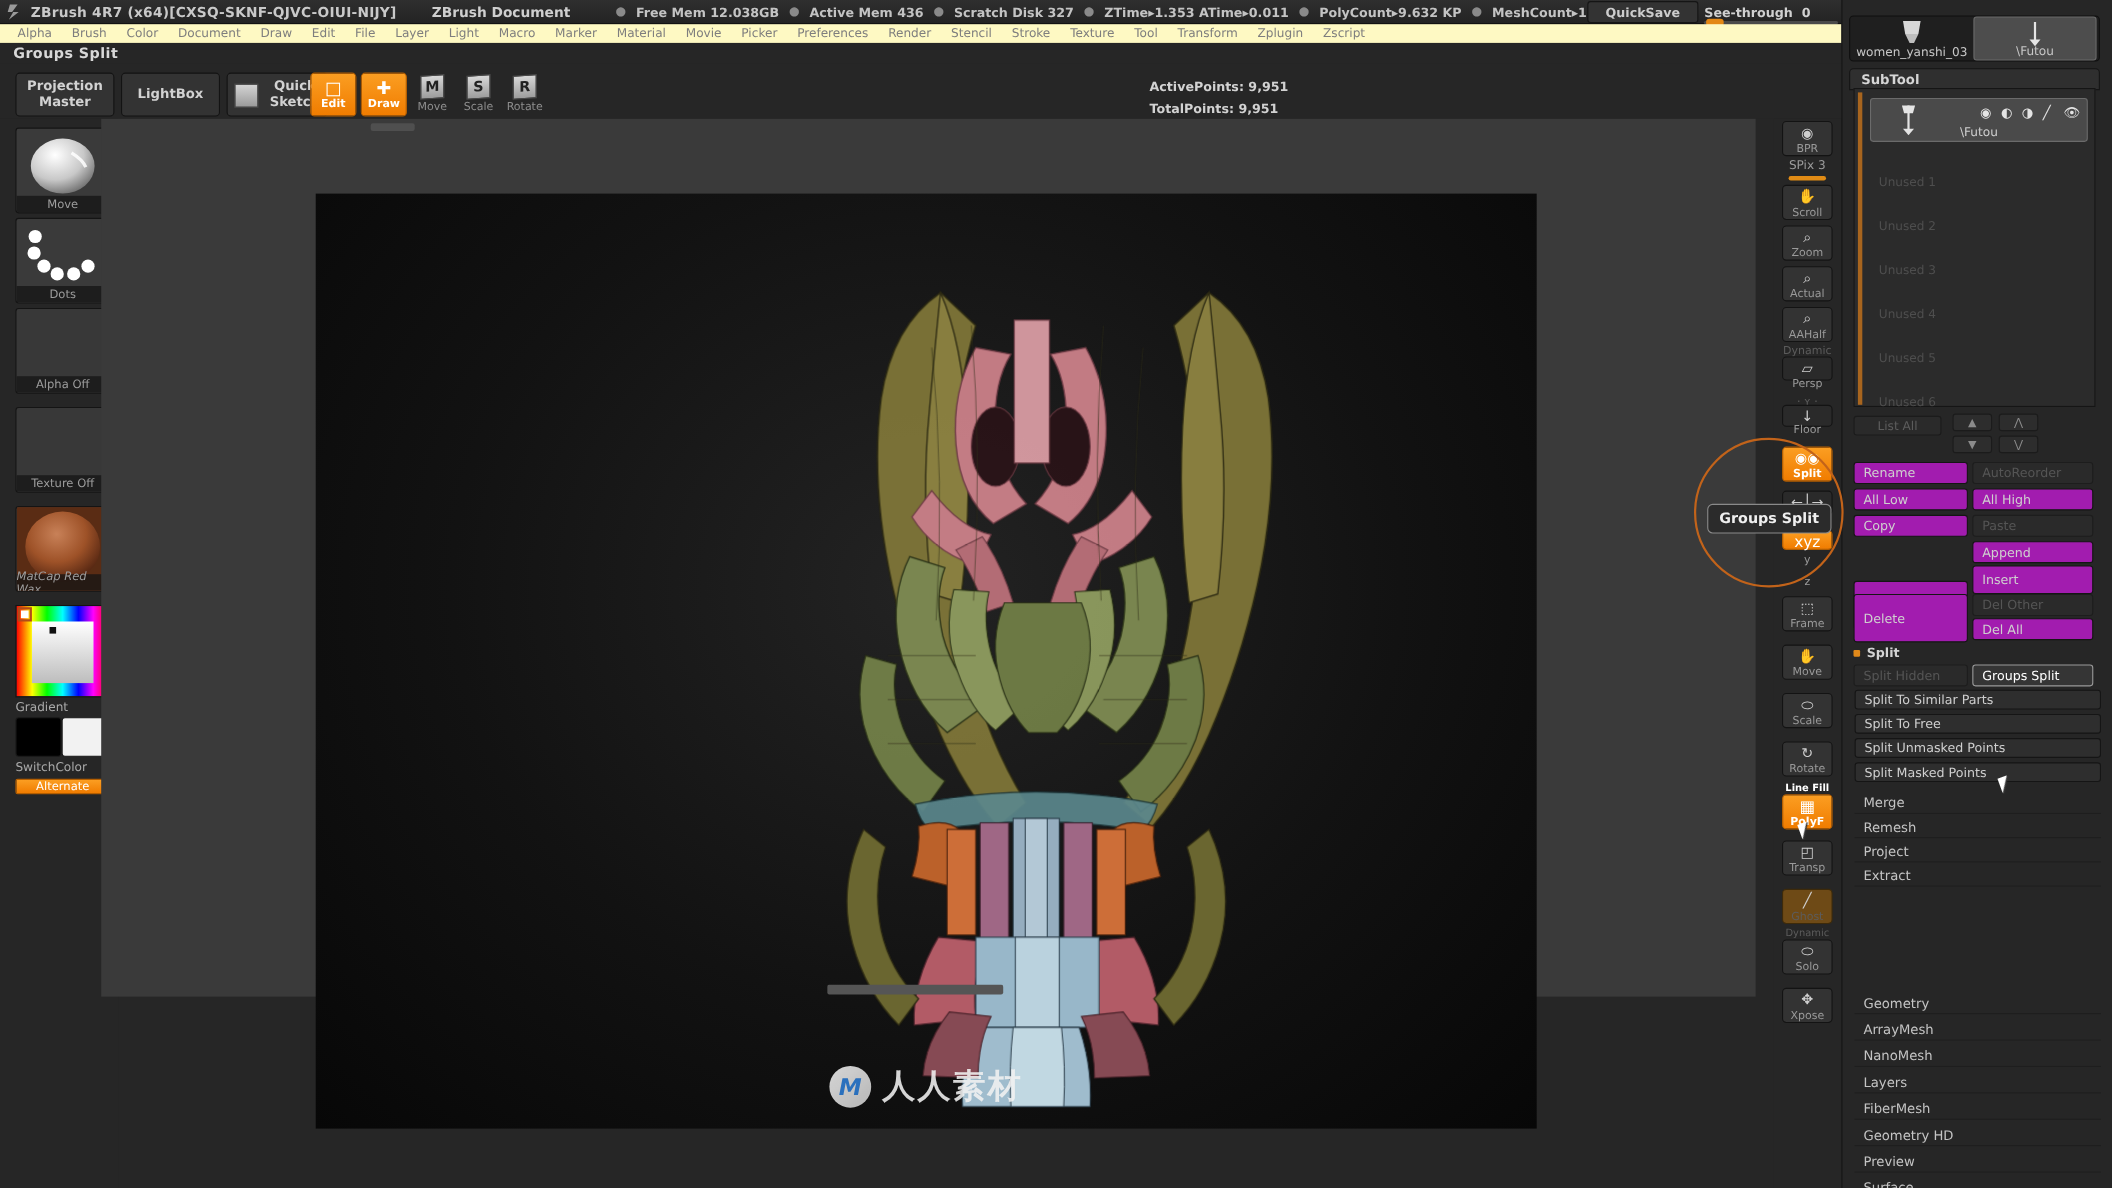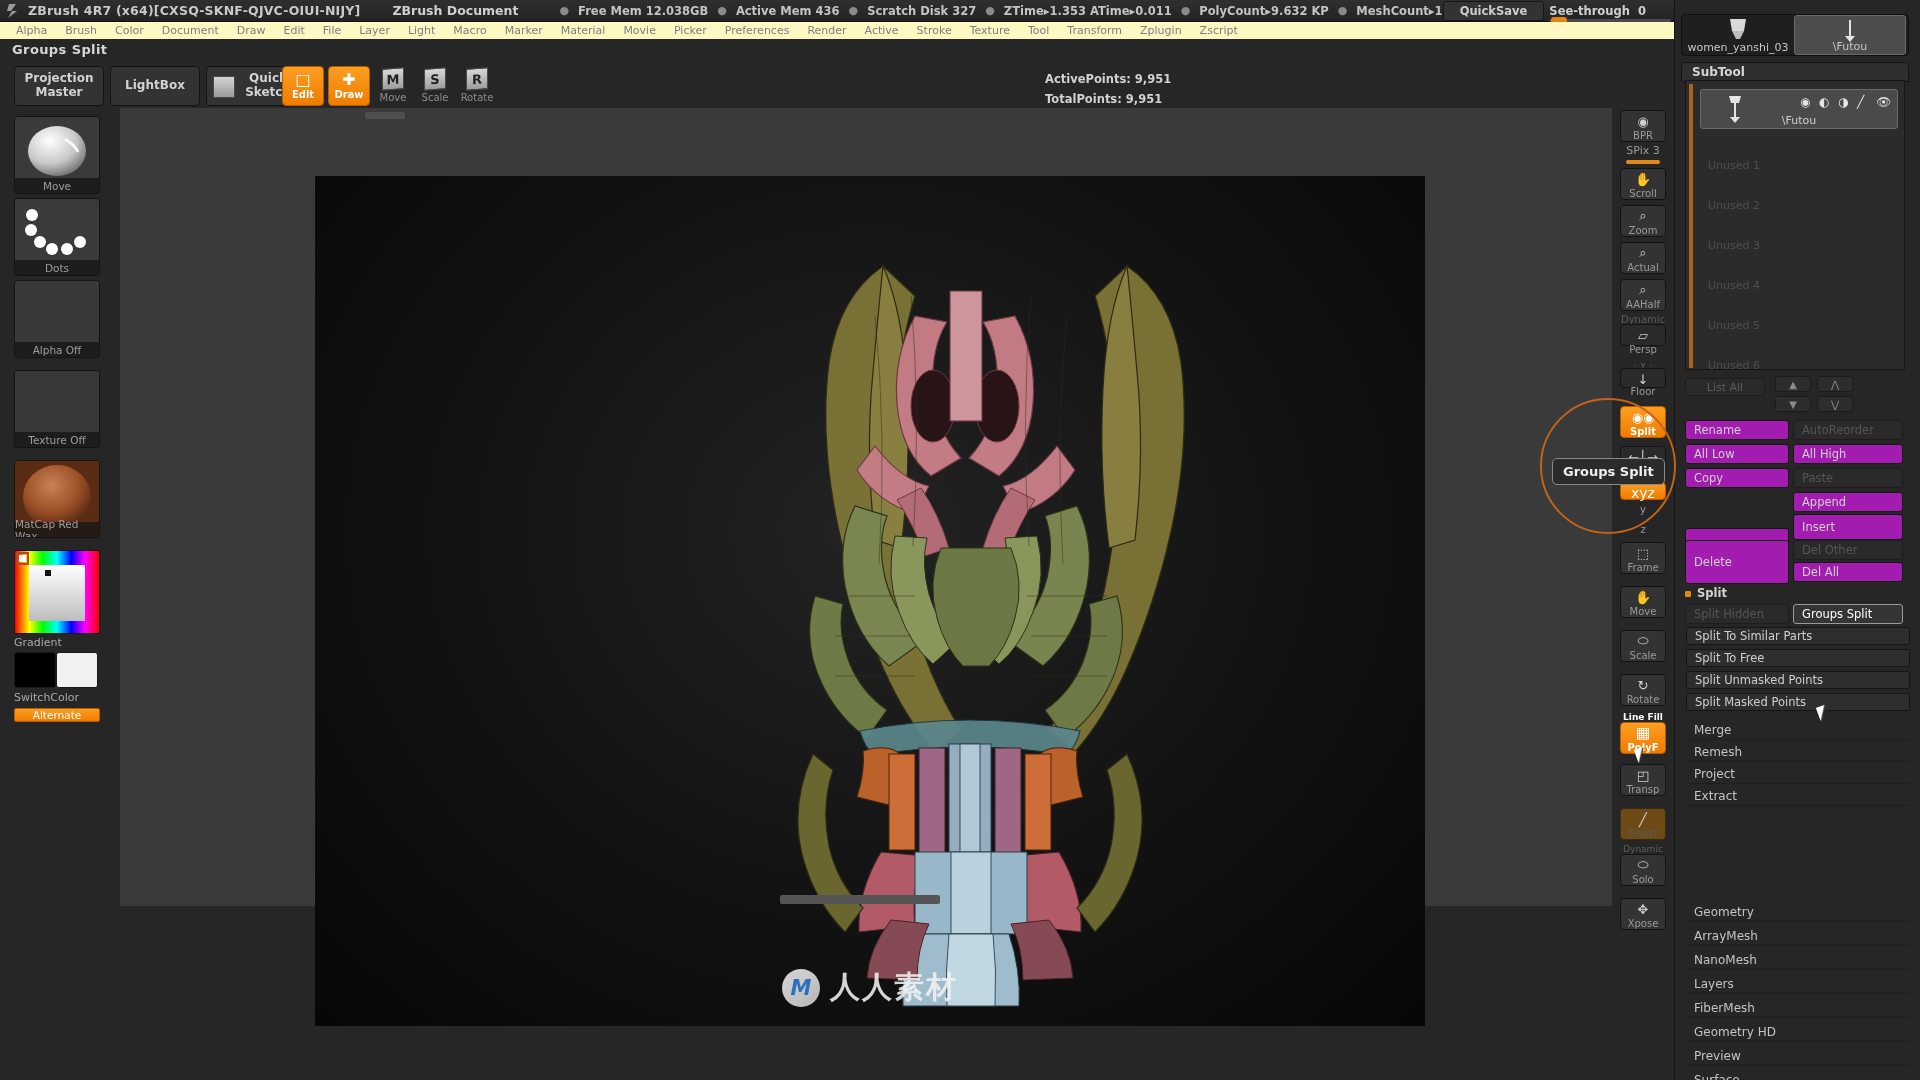--- a/index.html
+++ b/index.html
@@ -79,21 +79,21 @@
   .ltile-cap { position:absolute; left:0; bottom:0; width:100%; height:15px;
     background:rgba(20,20,20,0.75); color:#9d9d9d; font-size:10.5px;
     display:flex; align-items:center; justify-content:center; }
   .swatchbox { position:absolute; left:14px; width:86px; }
   .lbl-under { position:absolute; left:14px; color:#a9a9a9; font-size:11px; }
   .alt-btn { position:absolute; left:14px; width:86px; height:14px;
     background:linear-gradient(#fb9e22,#f07c00); border:1px solid #b45e00; border-radius:2px;
     color:#fff; font-size:10.5px; display:flex; align-items:center; justify-content:center; }
 
   
-  .canvasarea { position:absolute; left:120px; top:108px; width:1504px; height:798px;
+  .canvasarea { position:absolute; left:92px; top:108px; width:1504px; height:798px;
     background:#3a3a3a; }
   .doccanvas { position:absolute; left:195px; top:68px; width:1110px; height:850px;
     background:radial-gradient(ellipse at 50% 42%, #232323 0%, #121212 55%, #070707 100%); }
   .hscroll { position:absolute; left:660px; bottom:2px; width:160px; height:9px;
     background:#555; border-radius:2px; }
   .topgrip { position:absolute; left:245px; top:4px; width:40px; height:7px;
     background:#4f4f4f; border-radius:2px; }
   .watermark { position:absolute; left:50%; bottom:18px; transform:translateX(-50%);
     display:flex; align-items:center; gap:10px; opacity:0.88; }
   .wm-circle { width:38px; height:38px; border-radius:50%;
@@ -228,21 +228,21 @@
     <span class="menu-item">File</span>
     <span class="menu-item">Layer</span>
     <span class="menu-item">Light</span>
     <span class="menu-item">Macro</span>
     <span class="menu-item">Marker</span>
     <span class="menu-item">Material</span>
     <span class="menu-item">Movie</span>
     <span class="menu-item">Picker</span>
     <span class="menu-item">Preferences</span>
     <span class="menu-item">Render</span>
-    <span class="menu-item">Active</span>
+    <span class="menu-item">Stencil</span>
     <span class="menu-item">Stroke</span>
     <span class="menu-item">Texture</span>
     <span class="menu-item">Tool</span>
     <span class="menu-item">Transform</span>
     <span class="menu-item">Zplugin</span>
     <span class="menu-item">Zscript</span>
   </div>
 
   <div class="subtitle">Groups Split</div>
 
@@ -358,21 +358,21 @@
     </div>
 
     <div class="ltile" style="top:172px; height:78px; background:#383838;">
       <div class="ltile-cap">Alpha Off</div>
     </div>
 
     <div class="ltile" style="top:262px; height:78px; background:#383838;">
       <div class="ltile-cap">Texture Off</div>
     </div>
 
-    <div class="ltile" style="top:352px; height:78px;">
+    <div class="ltile" style="top:352px; height:78px;font-style:italic;">
       <svg width="84" height="78" viewBox="0 0 84 78">
         <defs>
             <radialGradient id="mg1" cx="42%" cy="32%" r="72%">
           <stop offset="0%" stop-color="#c88158"></stop>
               <stop offset="55%" stop-color="#9e5228"></stop>
           <stop offset="100%" stop-color="#4e2210"></stop>
             </radialGradient>
           </defs>
         <rect width="84" height="78" fill="#5a2c14"></rect>
         <ellipse cx="42" cy="36" rx="34" ry="32" fill="url(#mg1)"></ellipse>

